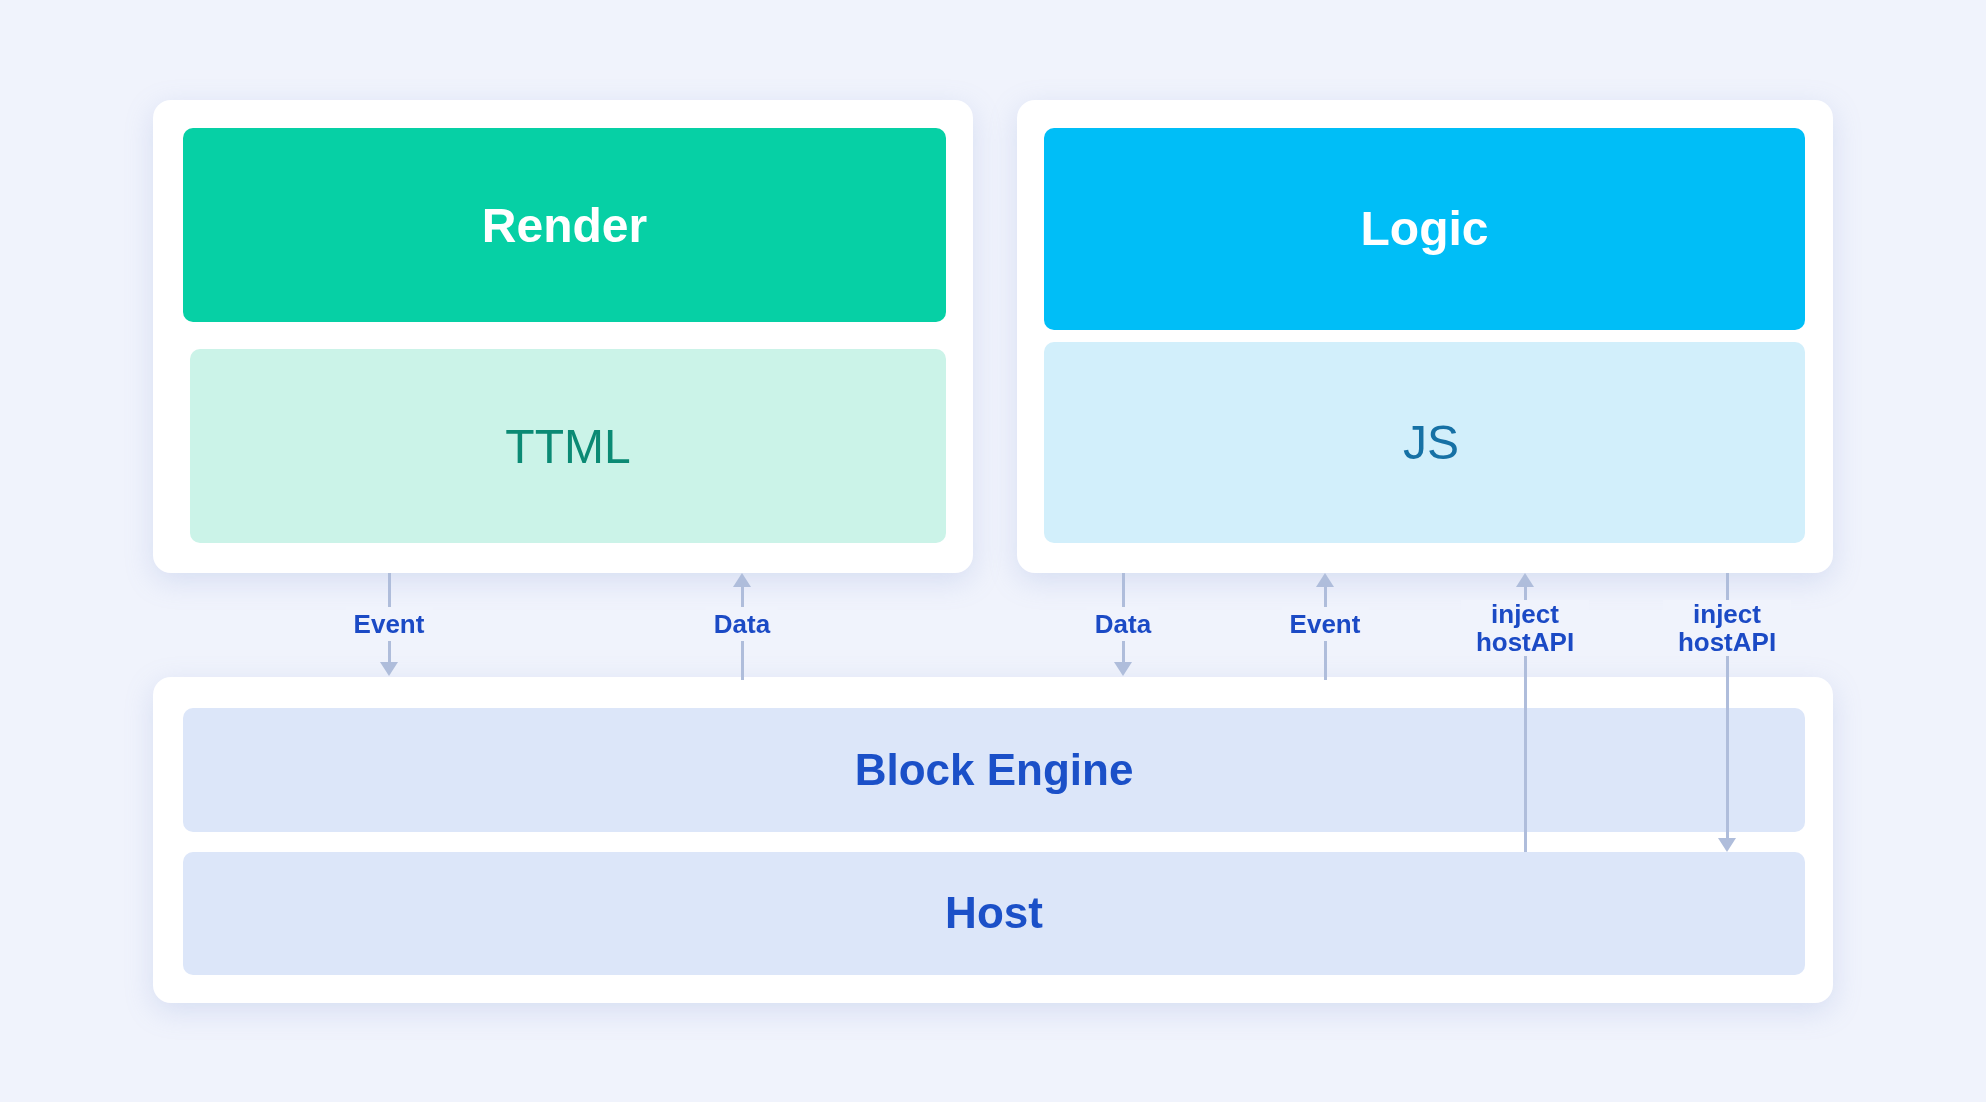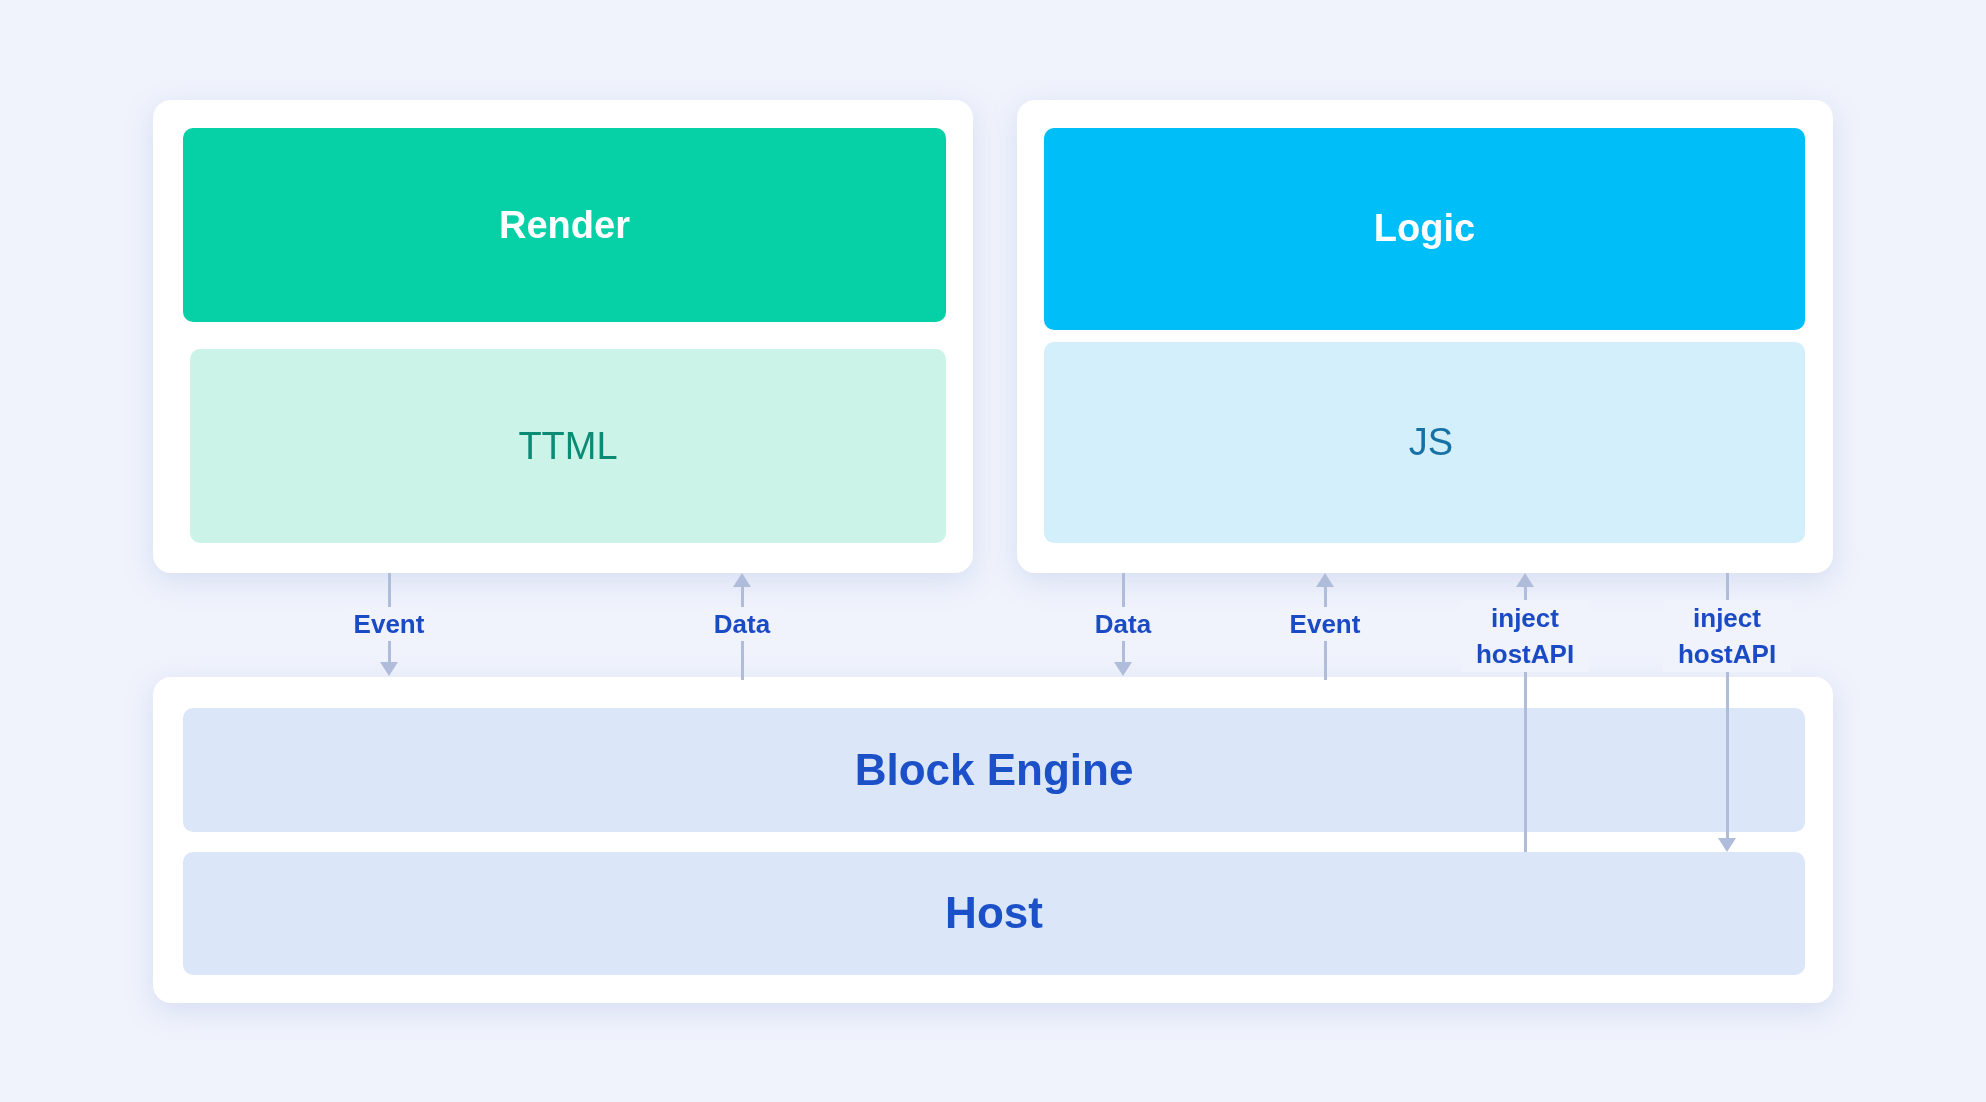--- a/index.html
+++ b/index.html
@@ -21,21 +21,21 @@
     display:flex;flex-direction:column;
     box-sizing:border-box;
   }
   #render-card{left:153px;top:100px;width:820px;height:473px;padding:28px 27px 30px 30px;gap:27px;}
   #logic-card{left:1017px;top:100px;width:816px;height:473px;padding:28px 28px 30px 27px;gap:12px;}
   #platform-card{left:153px;top:677px;width:1680px;height:326px;padding:31px 28px 28px 30px;gap:20px;}
   .box{
     flex:1;
     border-radius:10px;
     display:flex;align-items:center;justify-content:center;
-    font-size:38px;font-weight:500;
+    font-size:48px;font-weight:500;
     box-sizing:border-box;
   }
   .box.header{font-weight:700;color:var(--header-text,#FFFFFF);}
   .render-header{background:var(--render-header-bg,#06D0A5);}
   .render-item{background:var(--render-item-bg,#CBF3E8);color:var(--render-item-text,#0B8A74);margin-left:7px;}
   .logic-header{background:var(--logic-header-bg,#00BEF7);}
   .logic-item{background:var(--logic-item-bg,#D2EFFB);color:var(--logic-item-text,#1671A5);padding-left:13px;}
   .platform-item{background:var(--platform-item-bg,#DCE6F9);color:var(--platform-item-text,#1B50C8);font-size:44px;font-weight:600;}
 
   
@@ -57,21 +57,21 @@
   #arrow-inject-up  {left:1525px;top:586px; height:266px;}
   #arrow-inject-down{left:1727px;top:573px; height:266px;}
 
   .arrow-label{
     position:absolute;transform:translateX(-50%);
     font-size:26px;font-weight:700;line-height:34px;
     color:var(--arrow-label-text,#1B4AC5);
     background:var(--page-bg,#F0F3FC);
     padding:0 8px;text-align:center;white-space:nowrap;
   }
-  .arrow-label.two-line{width:124px;line-height:36px;padding:0 2px;white-space:normal;}
+  .arrow-label.two-line{width:124px;line-height:28px;padding:0 2px;white-space:normal;}
   #label-event-left {left:389px; top:607px;}
   #label-data-left  {left:742px; top:607px;}
   #label-data-right {left:1123px;top:607px;}
   #label-event-right{left:1325px;top:607px;}
   #label-inject-up  {left:1525px;top:600px;}
   #label-inject-down{left:1727px;top:600px;}
 </style>
 </head>
 <body>
 

